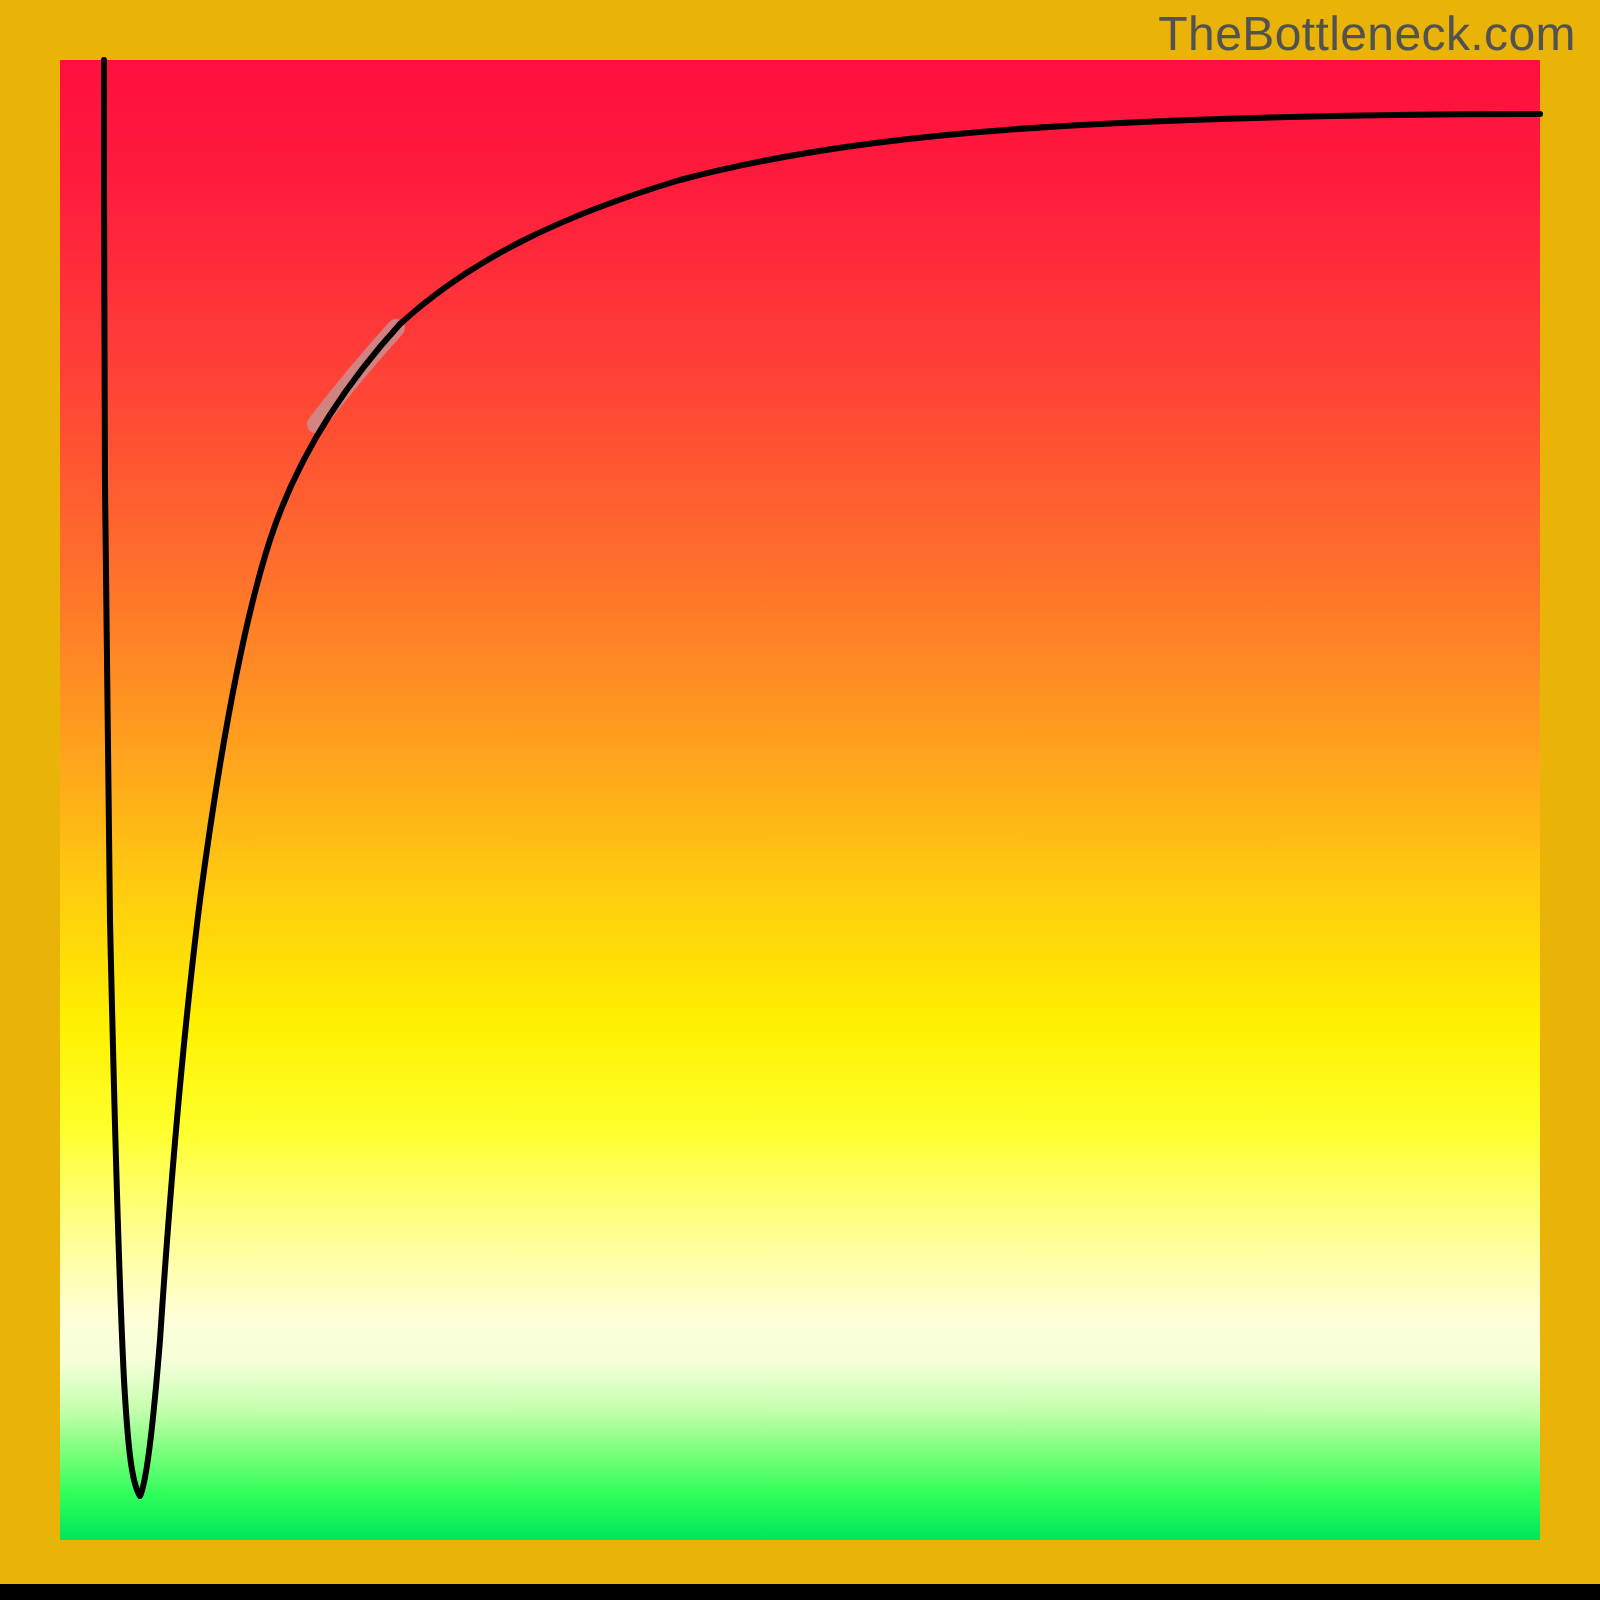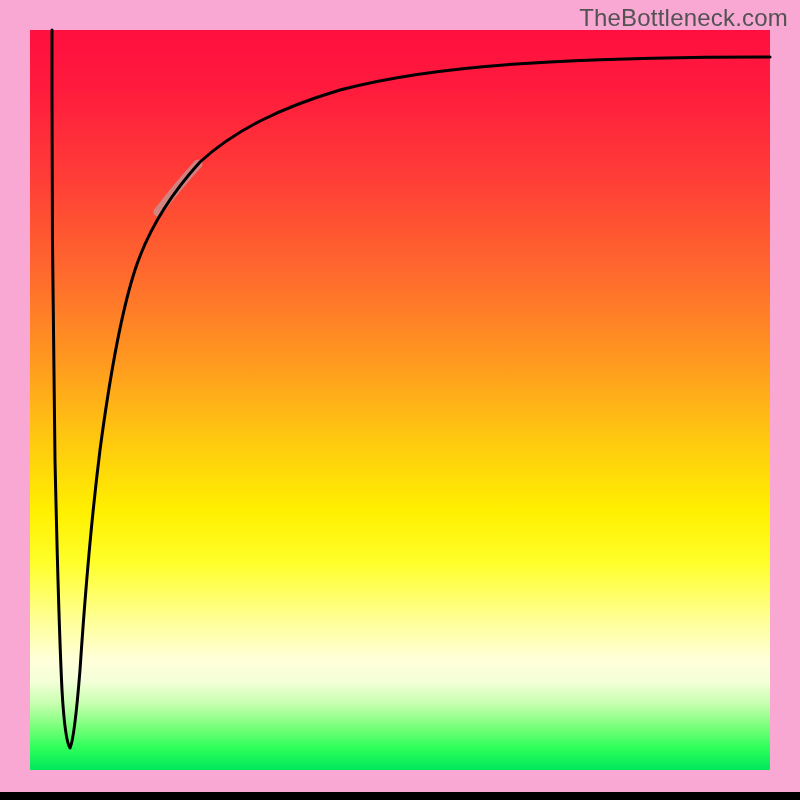--- a/index.html
+++ b/index.html
@@ -8,21 +8,21 @@
     width: 800px;
     height: 800px;
     background: #000;
     font-family: Arial, Helvetica, sans-serif;
     overflow: hidden;
   }
   .frame {
     position: relative;
     width: 800px;
     height: 792px;
-    background: #f9a8d4;
+    background: #eab308;
   }
   .watermark {
     position: absolute;
     top: 4px;
     right: 12px;
     color: #525252;
     font-size: 24px;
     font-weight: 500;
     letter-spacing: 0.2px;
     z-index: 5;

